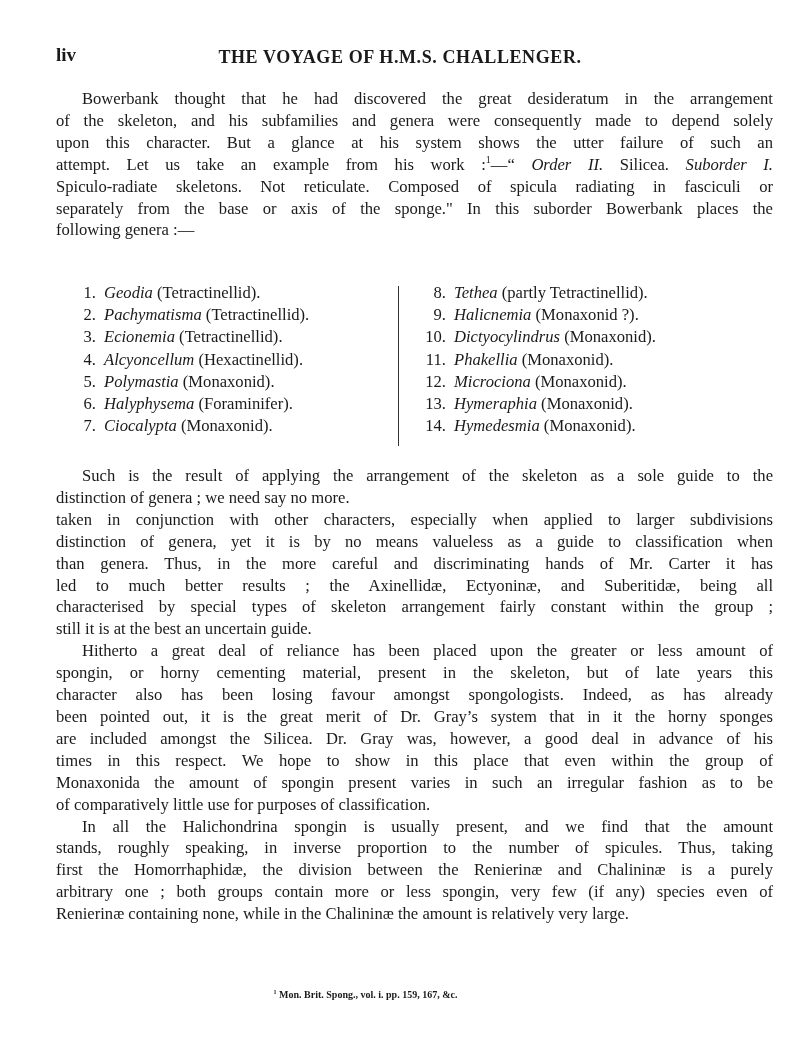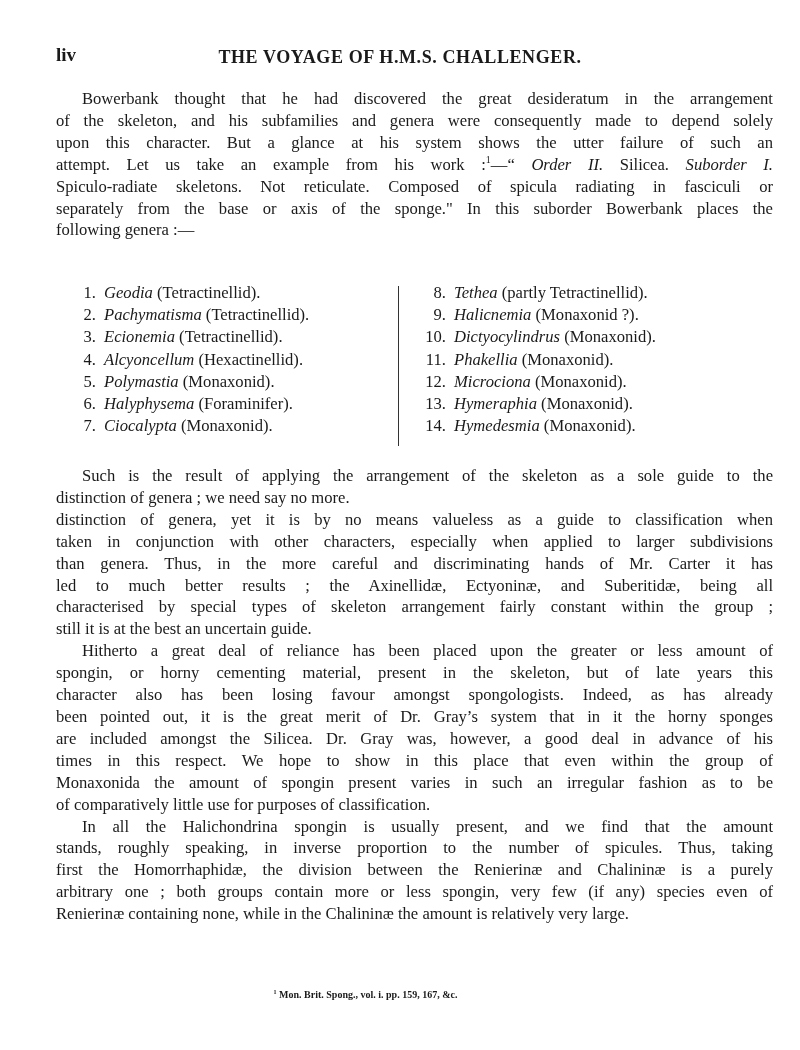--- a/index.html
+++ b/index.html
@@ -76,22 +76,22 @@
       <div class="item"><span class="num">14.</span><span class="genus">Hymedesmia</span><span> (Monaxonid).</span></div>
     </div>
 </div>
 
 <div class="body-text p2" id="after-paras">
     <p class="para" style="text-indent: 0px;">
       <span class="line" style="padding-left: 26px;">Such is the result of applying the arrangement of the skeleton as a sole guide to the</span>
       <span class="line last">distinction of genera ;  we need say no more.</span>
     </p>
     <p class="para" style="text-indent: 0px;">
+      <span class="line">taken in conjunction with other characters, especially when applied to larger subdivisions</span>
       <span class="line">distinction of genera, yet it is by no means valueless as a guide to classification when</span>
-      <span class="line">taken in conjunction with other characters, especially when applied to larger subdivisions</span>
       <span class="line">than genera.  Thus, in the more careful and discriminating hands of Mr. Carter it has</span>
       <span class="line">led to much better results ;  the Axinellidæ, Ectyoninæ, and Suberitidæ, being all</span>
       <span class="line">characterised by special types of skeleton arrangement fairly constant within the group ;</span>
       <span class="line last">still it is at the best an uncertain guide.</span>
     </p>
     <p class="para" style="text-indent: 0px;">
       <span class="line" style="padding-left: 26px;">Hitherto a great deal of reliance has been placed upon the greater or less amount of</span>
       <span class="line">spongin, or horny cementing material, present in the skeleton, but of late years this</span>
       <span class="line">character also has been losing favour amongst spongologists.  Indeed, as has already</span>
       <span class="line">been pointed out, it is the great merit of Dr. Gray’s system that in it the horny sponges</span>

